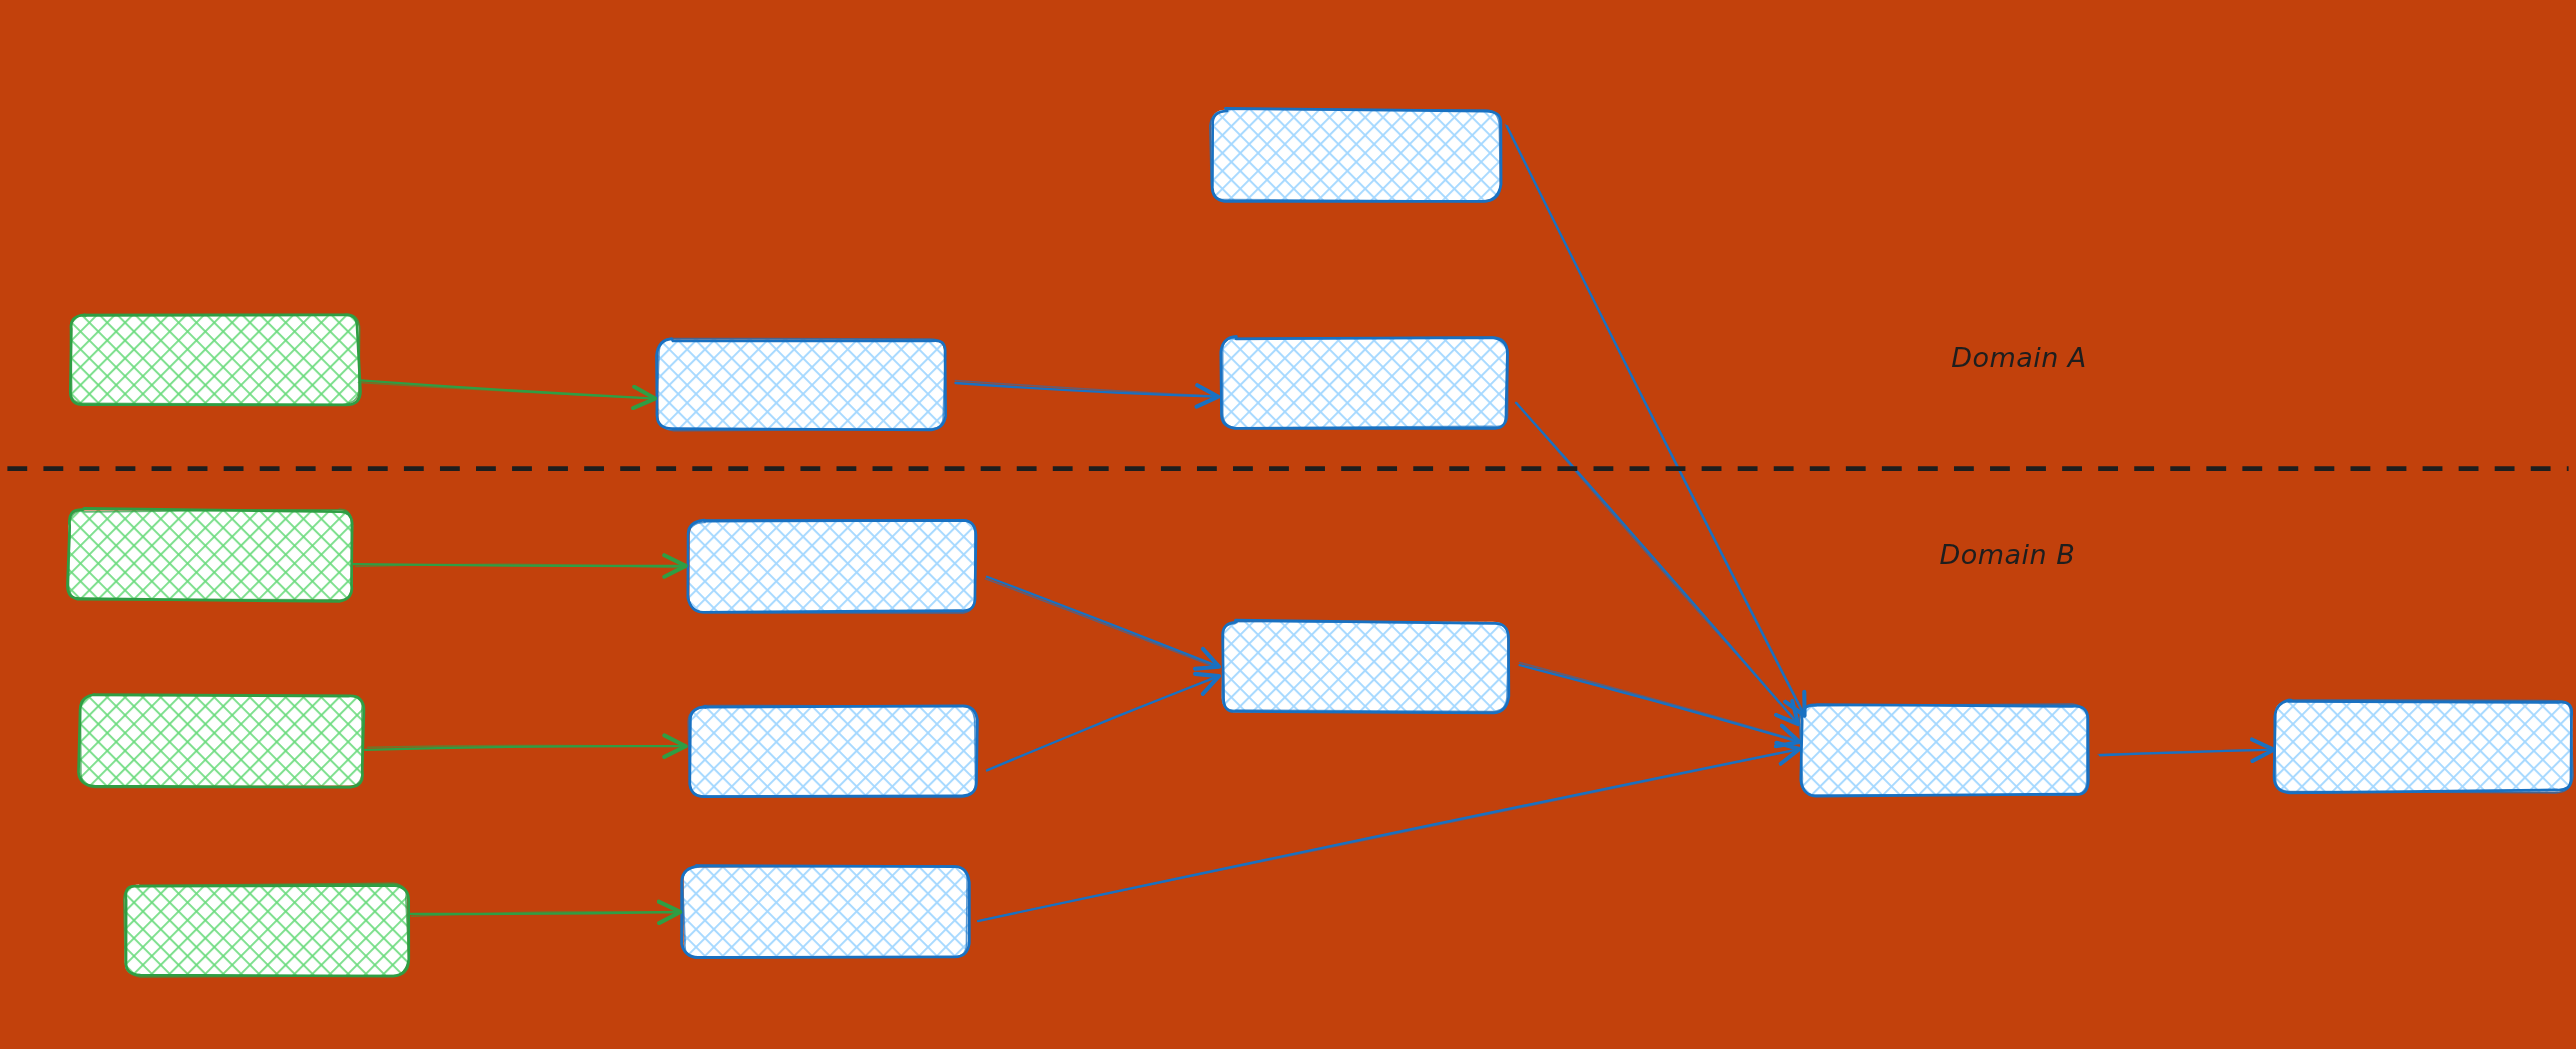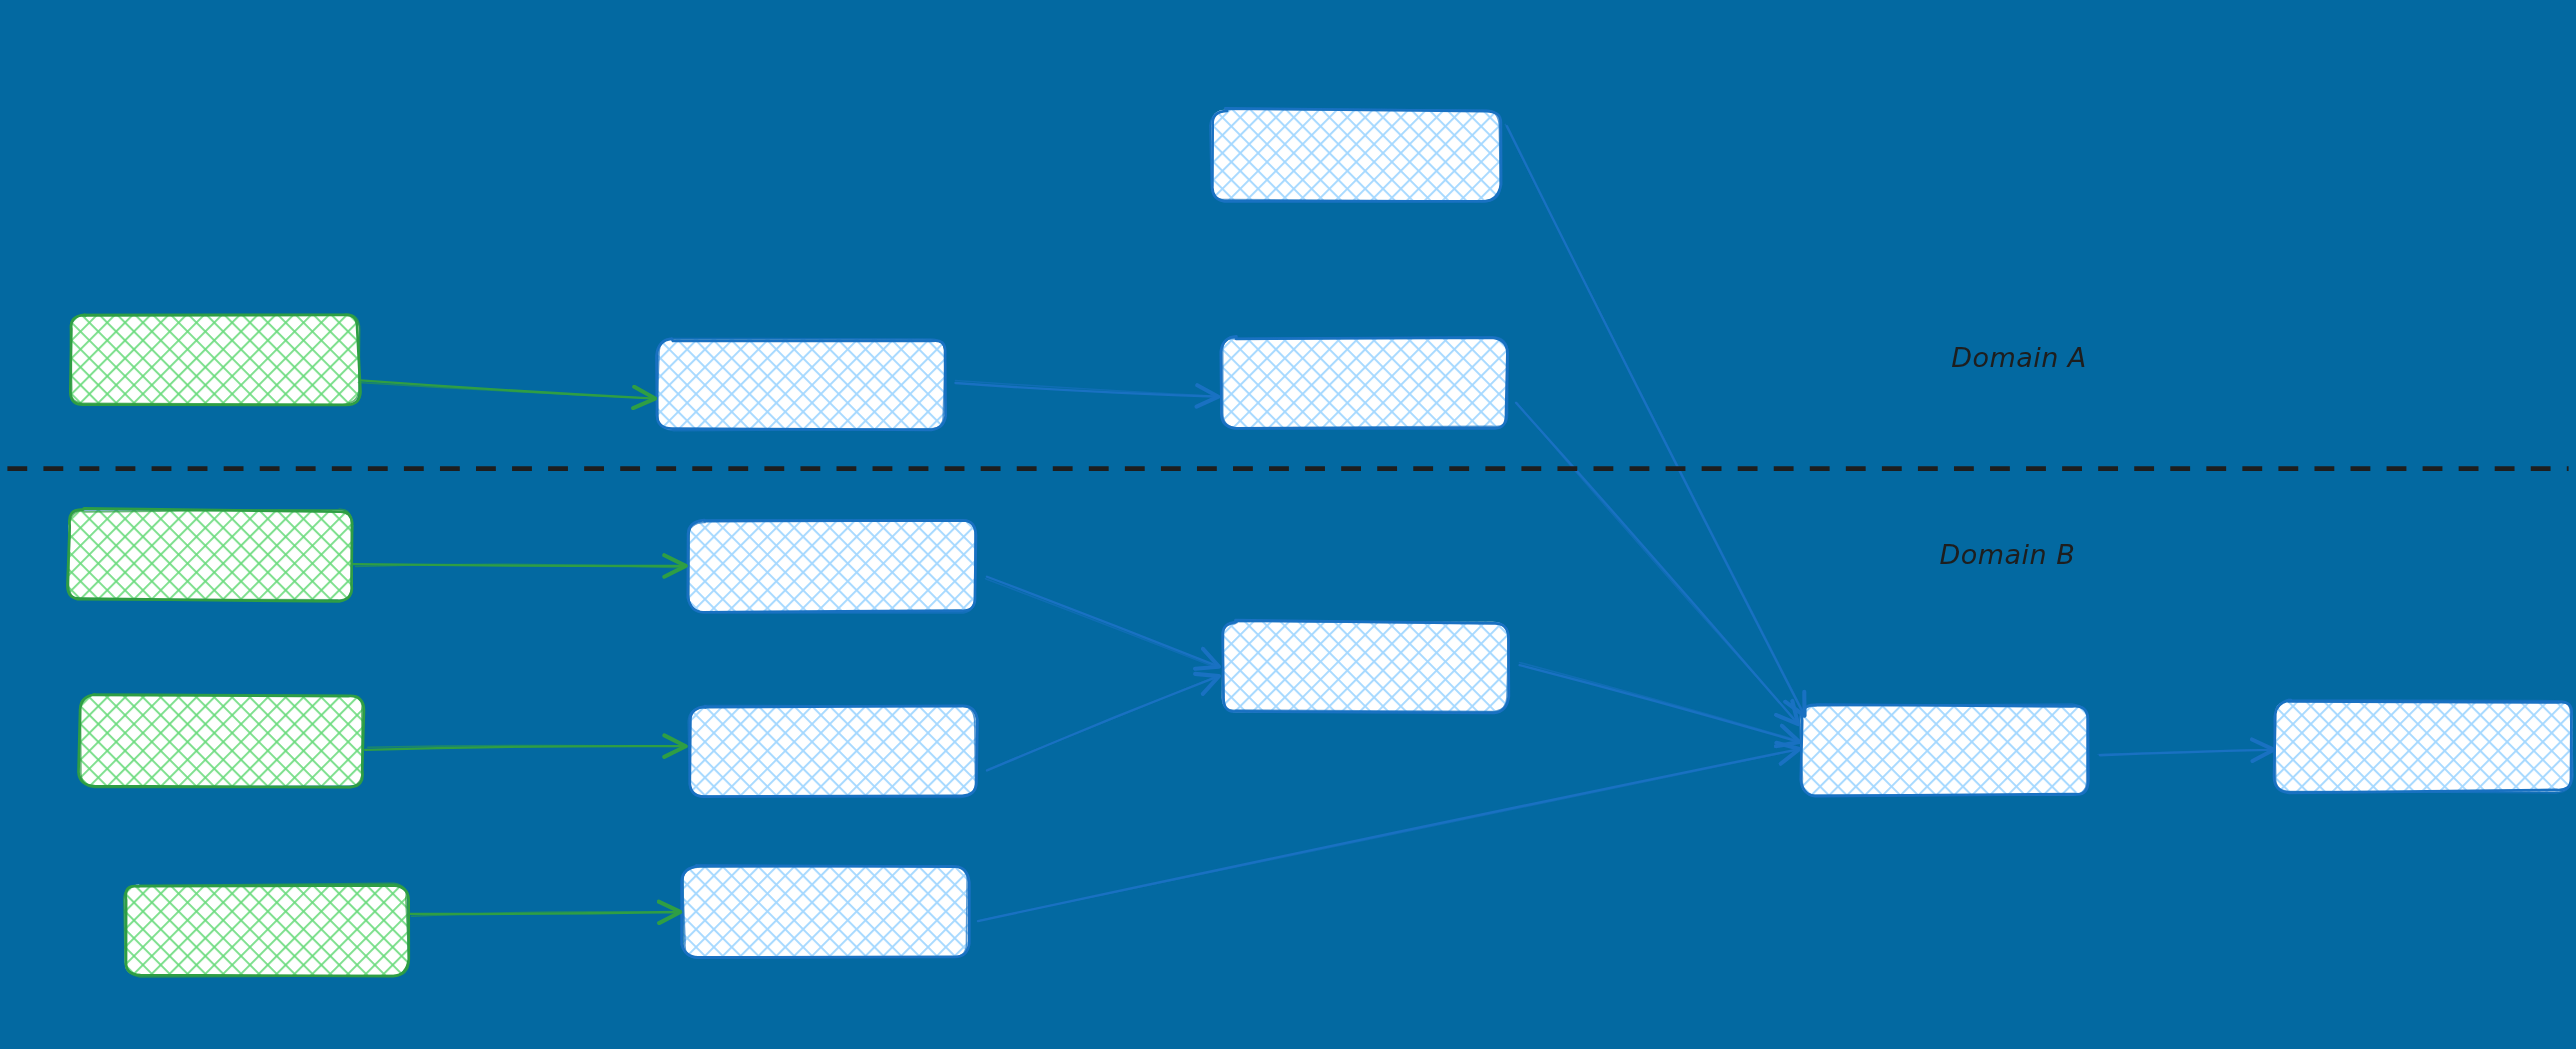--- a/index.html
+++ b/index.html
@@ -11,21 +11,21 @@
   body {
     width: 2576px;
     height: 1049px;
     overflow: hidden;
     font-family: "DejaVu Sans", sans-serif;
   }
   #canvas-root {
     position: relative;
     width: 2576px;
     height: 1049px;
-    background: #0369a1;
+    background: #c2410c;
   }
   #diagram-svg {
     position: absolute;
     top: 0;
     left: 0;
     width: 2576px;
     height: 1049px;
     display: block;
   }
   .domain-label {

